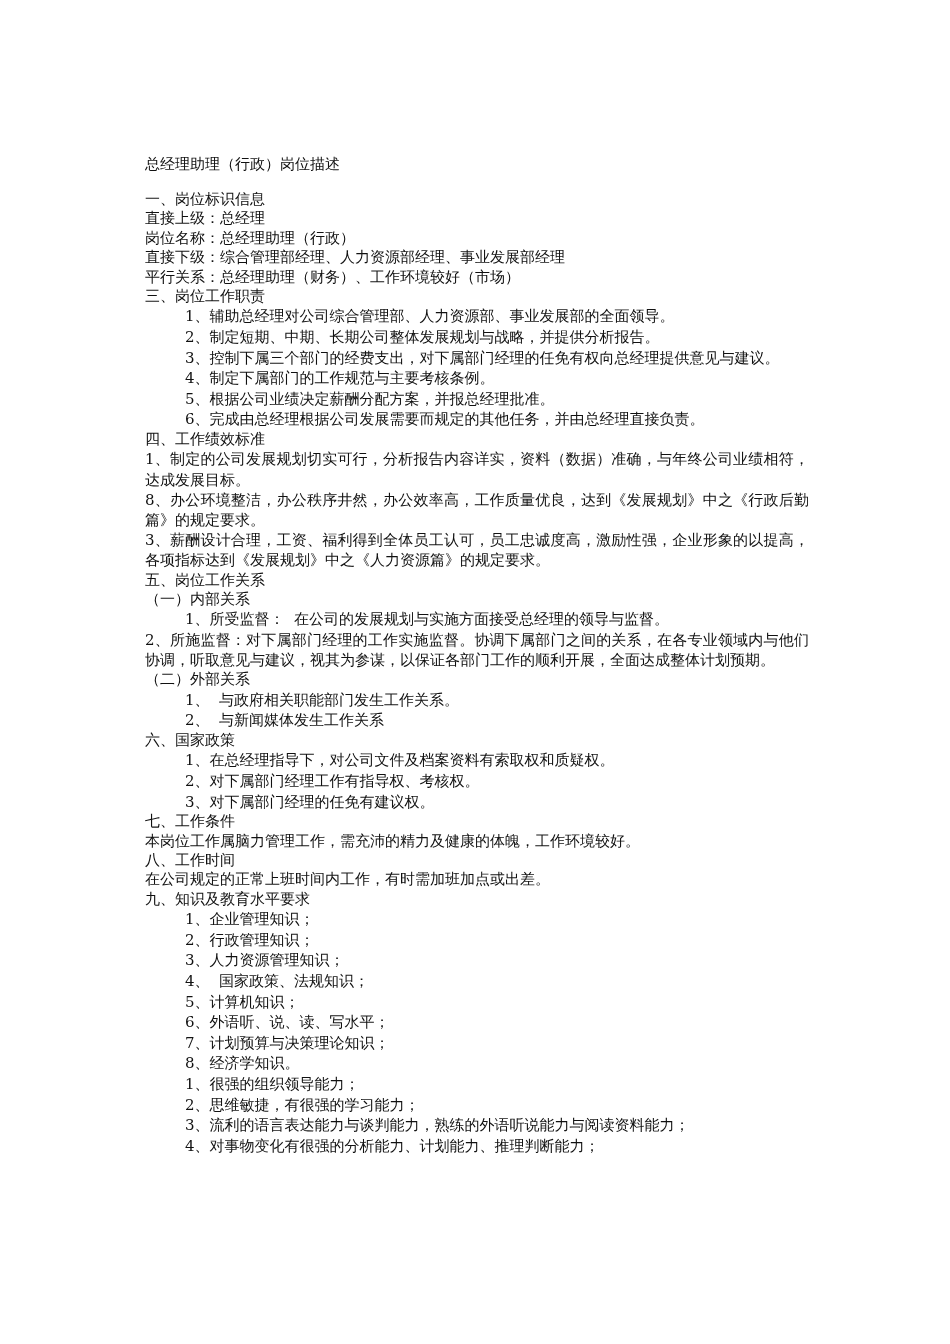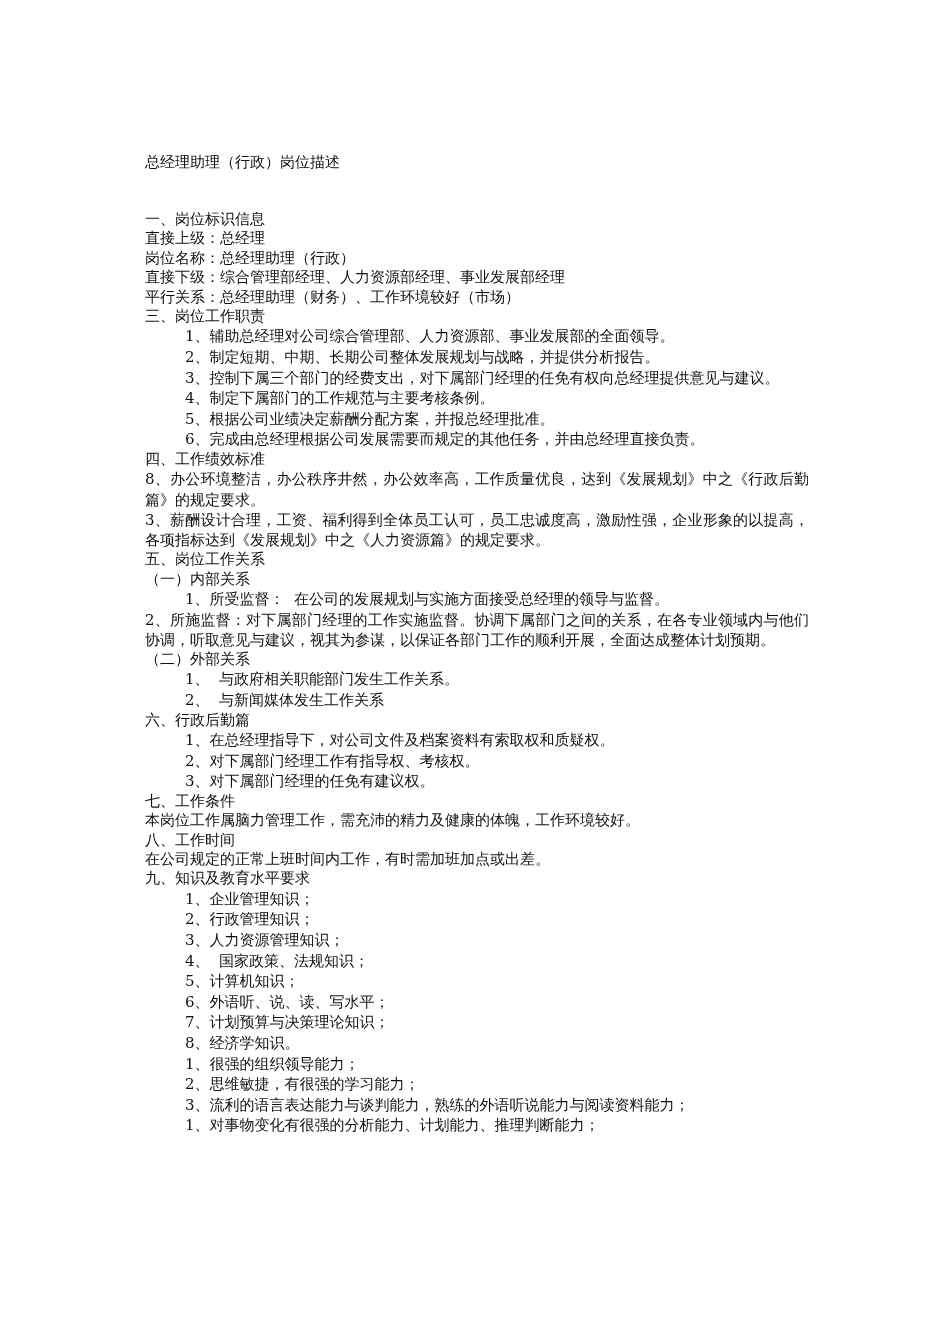--- a/index.html
+++ b/index.html
@@ -1,21 +1,21 @@
 <!DOCTYPE html>
 <html><head>
 <meta charset="utf-8">
 <style>
   html, body { margin: 0; padding: 0; background: #ffffff; }
   body { width: 950px; height: 1344px; position: relative; overflow: hidden;
          font-family: "DejaVu Serif", "Liberation Serif", serif; color: #111; }
   .page { position: absolute; left: 145px; top: 154px; width: 664px; font-size: 15px; }
   .line { line-height: 19.4px; white-space: pre-wrap; text-align: justify; }
   .line.tall { line-height: 20.6px; margin-left: 40px; }
-  .title { line-height: 20px; margin-bottom: 36px; font-family: Liberation Mono, monospace; }
+  .title { line-height: 20px; margin-bottom: 16px; }
   .para { text-align: justify; text-align-last: left; line-height: 20.2px; }
 </style>
 </head>
 <body>
 
 <div class="page">
   <div class="line title">总经理助理（行政）岗位描述</div>
 
   <div>
     <div class="line">一、岗位标识信息</div>
@@ -31,36 +31,37 @@
     <div class="line tall">1、辅助总经理对公司综合管理部、人力资源部、事业发展部的全面领导。</div>
     <div class="line tall">2、制定短期、中期、长期公司整体发展规划与战略，并提供分析报告。</div>
     <div class="line tall">3、控制下属三个部门的经费支出，对下属部门经理的任免有权向总经理提供意见与建议。</div>
     <div class="line tall">4、制定下属部门的工作规范与主要考核条例。</div>
     <div class="line tall">5、根据公司业绩决定薪酬分配方案，并报总经理批准。</div>
     <div class="line tall">6、完成由总经理根据公司发展需要而规定的其他任务，并由总经理直接负责。</div>
   </div>
 
   <div>
     <div class="line">四、工作绩效标准</div>
+    <div class="para">1、制定的公司发展规划切实可行，分析报告内容详实，资料（数据）准确，与年终公司业绩相符，达成发展目标。</div>
     <div class="para">8、办公环境整洁，办公秩序井然，办公效率高，工作质量优良，达到《发展规划》中之《行政后勤篇》的规定要求。</div>
     <div class="para">3、薪酬设计合理，工资、福利得到全体员工认可，员工忠诚度高，激励性强，企业形象的以提高，各项指标达到《发展规划》中之《人力资源篇》的规定要求。</div>
   </div>
 
   <div>
     <div class="line">五、岗位工作关系</div>
     <div class="line">（一）内部关系</div>
     <div class="line tall">1、所受监督：  在公司的发展规划与实施方面接受总经理的领导与监督。</div>
     <div class="para">2、所施监督：对下属部门经理的工作实施监督。协调下属部门之间的关系，在各专业领域内与他们协调，听取意见与建议，视其为参谋，以保证各部门工作的顺利开展，全面达成整体计划预期。</div>
     <div class="line">（二）外部关系</div>
     <div class="line tall">1、  与政府相关职能部门发生工作关系。</div>
     <div class="line tall">2、  与新闻媒体发生工作关系</div>
   </div>
 
   <div>
-    <div class="line">六、行政后勤篇</div>
+    <div class="line">六、国家政策</div>
     <div class="line tall">1、在总经理指导下，对公司文件及档案资料有索取权和质疑权。</div>
     <div class="line tall">2、对下属部门经理工作有指导权、考核权。</div>
     <div class="line tall">3、对下属部门经理的任免有建议权。</div>
   </div>
 
   <div>
     <div class="line">七、工作条件</div>
     <div class="line">本岗位工作属脑力管理工作，需充沛的精力及健康的体魄，工作环境较好。</div>
   </div>
 
@@ -78,15 +79,15 @@
     <div class="line tall">5、计算机知识；</div>
     <div class="line tall">6、外语听、说、读、写水平；</div>
     <div class="line tall">7、计划预算与决策理论知识；</div>
     <div class="line tall">8、经济学知识。</div>
   </div>
 
   <div>
     <div class="line tall">1、很强的组织领导能力；</div>
     <div class="line tall">2、思维敏捷，有很强的学习能力；</div>
     <div class="line tall">3、流利的语言表达能力与谈判能力，熟练的外语听说能力与阅读资料能力；</div>
-    <div class="line tall">1、对事物变化有很强的分析能力、计划能力、推理判断能力；</div>
+    <div class="line tall">4、对事物变化有很强的分析能力、计划能力、推理判断能力；</div>
   </div>
 </div>
 
 </body></html>

